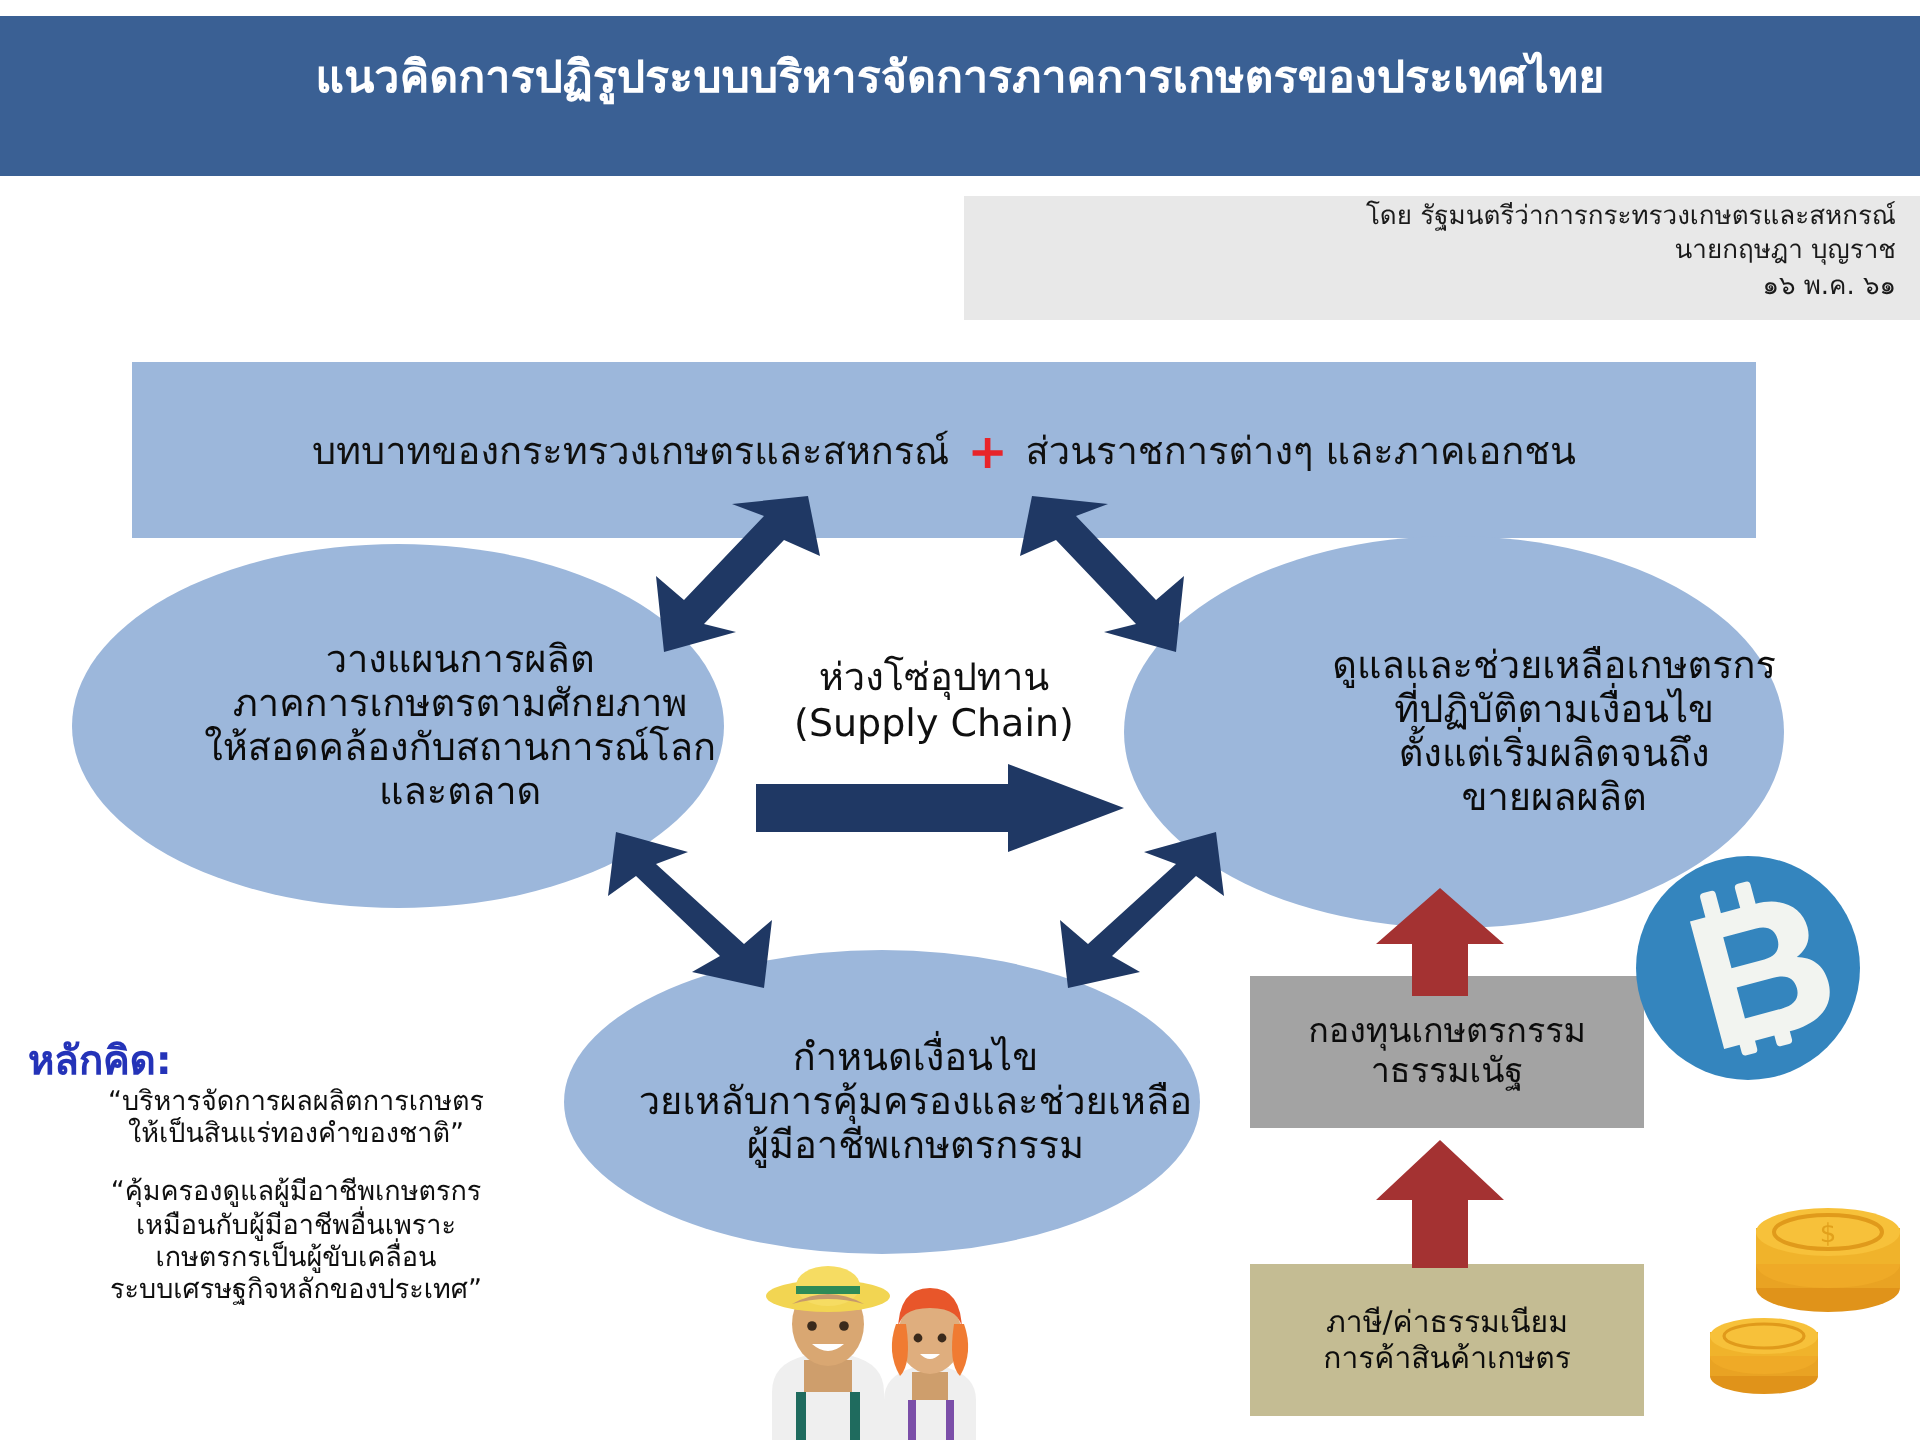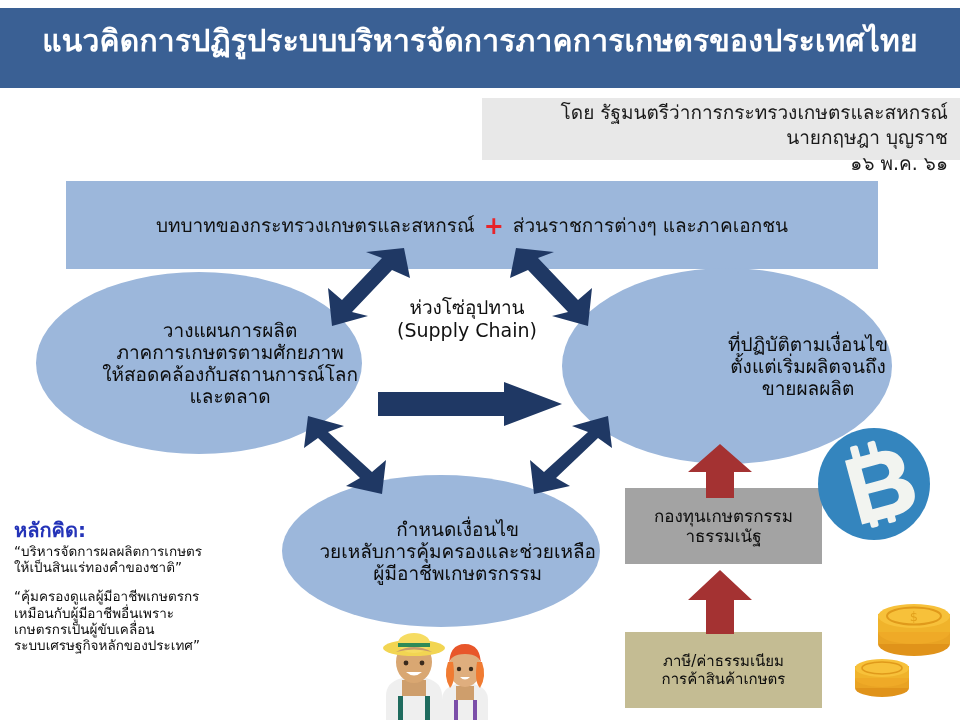--- a/index.html
+++ b/index.html
@@ -13,33 +13,33 @@
   #slide{position:absolute;left:0;top:0;width:960px;height:720px;background:#fff;}
 
   
   .header-bar{
     position:absolute;left:0;top:8px;width:960px;height:80px;
     background:#3A6094;
   }
   .header-title{
     position:absolute;left:0;top:0;width:960px;height:80px;
     display:flex;align-items:center;justify-content:center;
-    color:#ffffff;font-size:30px;font-weight:bold;
+    color:#ffffff;font-size:22px;font-weight:bold;
     letter-spacing:.2px;line-height:1.1;white-space:nowrap;
   }
 
   
   .author-box{
     position:absolute;left:482px;top:98px;width:478px;height:62px;
     background:#E8E8E8;
     padding:2px 12px 0 0;box-sizing:border-box;
     text-align:right;
   }
   .author-line{
-    color:#1a1a1a;font-size:19px;line-height:1.33;white-space:nowrap;
+    color:#1a1a1a;font-size:13px;line-height:1.33;white-space:nowrap;
   }
 
   
   .top-banner{
     position:absolute;left:66px;top:181px;width:812px;height:88px;
     background:#9CB7DB;
     display:flex;align-items:center;justify-content:center;
   }
   .top-banner .bn-txt{
     color:#10100f;font-size:19px;white-space:nowrap;
@@ -55,21 +55,21 @@
     display:flex;align-items:center;justify-content:flex-end;text-align:center;
     color:#0b0b0b;line-height:1.17;
   }
   .ell-left{left:36px;top:272px;width:326px;height:182px;font-size:19px;}
   .ell-right{left:562px;top:268px;width:330px;height:196px;font-size:19px;}
   .ell-bottom{left:282px;top:475px;width:318px;height:152px;font-size:19px;}
   .ell-txt{padding:0 4px;}
 
   
   .center-label{
-    position:absolute;left:372px;top:296px;width:190px;
+    position:absolute;left:372px;top:328px;width:190px;
     text-align:center;color:#101010;font-size:19px;line-height:1.22;
     z-index:6;
   }
   .center-label .en{font-size:19px;}
 
   
   .h-arrow{
     position:absolute;left:378px;top:382px;width:184px;height:44px;z-index:6;
   }
 
@@ -108,21 +108,21 @@
   
   .farmers{position:absolute;left:372px;top:622px;width:122px;height:98px;z-index:7;}
 
   
   .principles{
     position:absolute;left:14px;top:518px;width:268px;
     color:#0f0f0f;font-size:13.5px;line-height:1.2;
   }
   .pr-head{color:#2433B8;font-weight:bold;font-size:20px;margin-bottom:1px;}
   .pr-para{margin-bottom:13px;}
-  .pr-para div{white-space:nowrap;}
+  .pr-para div{white-space:nowrap;text-align:center;}
 </style>
 </head>
 <body>
 
 <div id="slide">
 
   <div class="header-bar"></div>
   <div class="header-title">แนวคิดการปฏิรูประบบบริหารจัดการภาคการเกษตรของประเทศไทย</div>
 
   <div class="author-box">
@@ -141,20 +141,21 @@
     <div class="ell-txt">
       <div>วางแผนการผลิต</div>
       <div>ภาคการเกษตรตามศักยภาพ</div>
       <div>ให้สอดคล้องกับสถานการณ์โลก</div>
       <div>และตลาด</div>
     </div>
   </div>
 
   <div class="ellipse ell-right">
     <div class="ell-txt">
+      <div>ดูแลและช่วยเหลือเกษตรกร</div>
       <div>ที่ปฏิบัติตามเงื่อนไข</div>
       <div>ตั้งแต่เริ่มผลิตจนถึง</div>
       <div>ขายผลผลิต</div>
     </div>
   </div>
 
   <div class="ellipse ell-bottom">
     <div class="ell-txt">
       <div>กำหนดเงื่อนไข</div>
       <div>วยเหลับการคุ้มครองและช่วยเหลือ</div>

